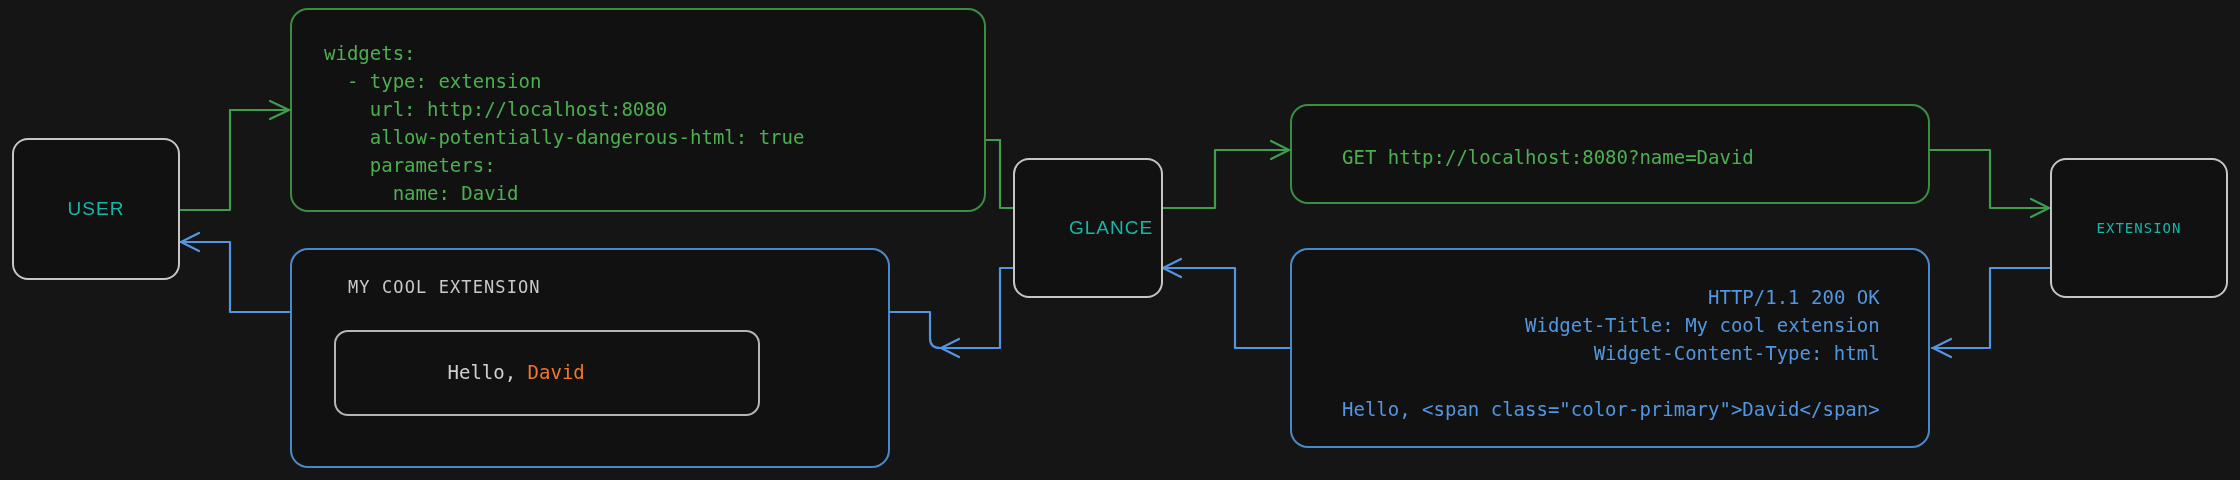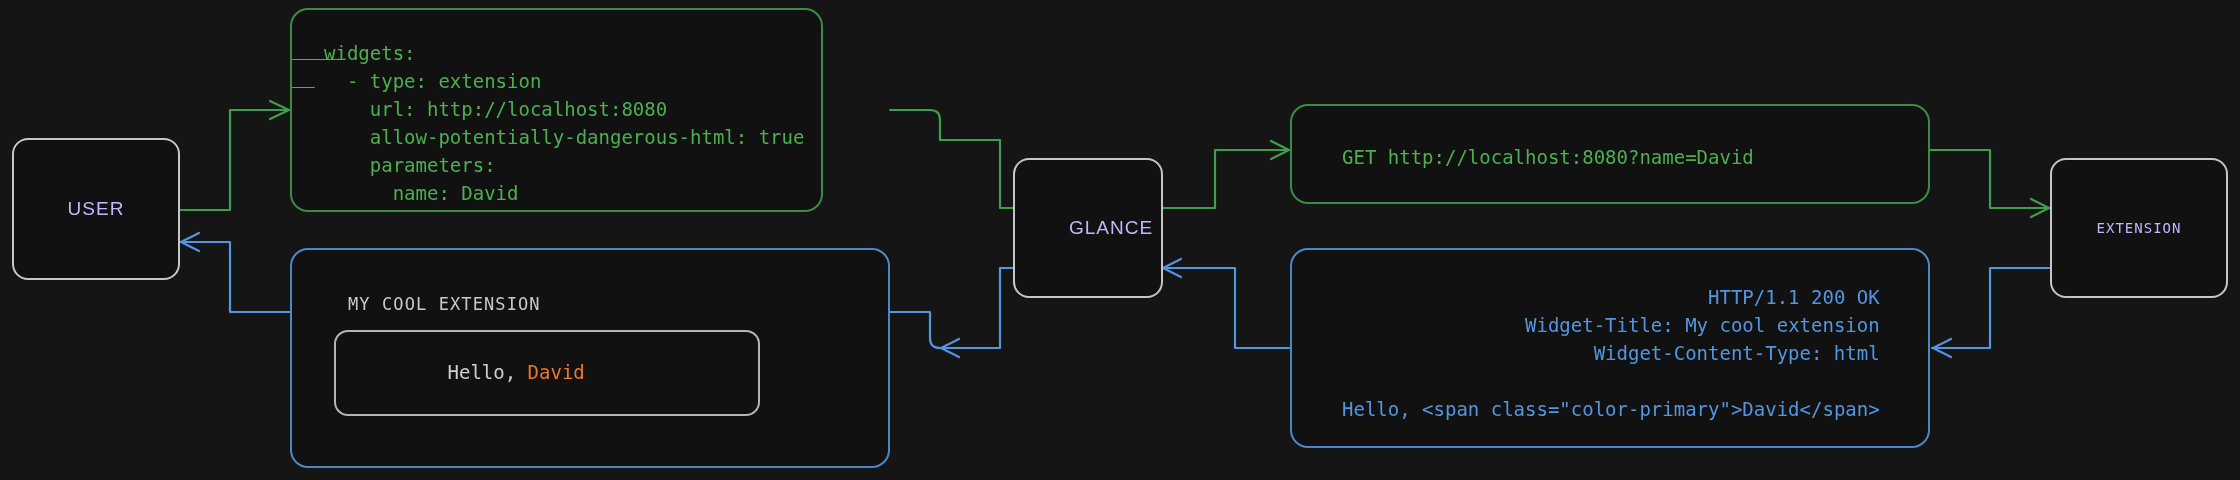--- a/index.html
+++ b/index.html
@@ -28,21 +28,21 @@
   
   .node {
     position: absolute;
     box-sizing: border-box;
     border: 2px solid #c6c6c6;
     border-radius: 16px;
     background: #111111;
     display: flex;
     align-items: center;
     justify-content: center;
-    color: #c4b5fd;
+    color: #14b8a6;
     letter-spacing: 1px;
     z-index: 3;
   }
   .node-sans { font-family: "Liberation Sans", sans-serif; font-size: 19px; }
   .node-mono { font-family: "DejaVu Sans Mono", monospace; font-size: 14px; }
 
   
   .panel {
     position: absolute;
     box-sizing: border-box;
@@ -145,21 +145,21 @@
   </div>
 
   <div class="node node-sans" style="left:1013px; top:158px; width:150px; height:140px;padding-left:46px;">
     <span>GLANCE</span>
   </div>
 
   <div class="node node-mono" style="left:2050px; top:158px; width:178px; height:140px;">
     <span>EXTENSION</span>
   </div>
 
-  <div class="panel panel-green" style="left:290px; top:8px; width:533px; height:204px;text-decoration:underline;">
+  <div class="panel panel-green" style="left:290px; top:8px; width:696px; height:204px;">
     <div class="panel-body" style="left:32px; top:30px;">widgets:
   - type: extension
     url: http://localhost:8080
     allow-potentially-dangerous-html: true
     parameters:
       name: David</div>
   </div>
 
   <div class="panel panel-green" style="left:1290px; top:104px; width:640px; height:100px;">
     <div class="panel-body" style="left:50px; top:38px;">GET http://localhost:8080?name=David</div>
@@ -167,21 +167,21 @@
 
   <div class="panel panel-blue" style="left:1290px; top:248px; width:640px; height:200px;">
     <div class="panel-body" style="left:50px; top:34px;text-align:right;">HTTP/1.1 200 OK
 Widget-Title: My cool extension
 Widget-Content-Type: html
 
 Hello, &lt;span class="color-primary"&gt;David&lt;/span&gt;</div>
   </div>
 
   <div class="panel panel-blue" style="left:290px; top:248px; width:600px; height:220px;">
-    <div class="widget-title" style="left:56px; top:42px;">MY COOL EXTENSION</div>
+    <div class="widget-title" style="left:56px; top:25px;">MY COOL EXTENSION</div>
     <div class="widget-card" style="left:42px; top:80px; width:426px; height:86px;">
       <div class="txt">
         <span>Hello, </span><span class="accent">David</span>
       </div>
     </div>
   </div>
 
 </div>
 
 </body></html>

